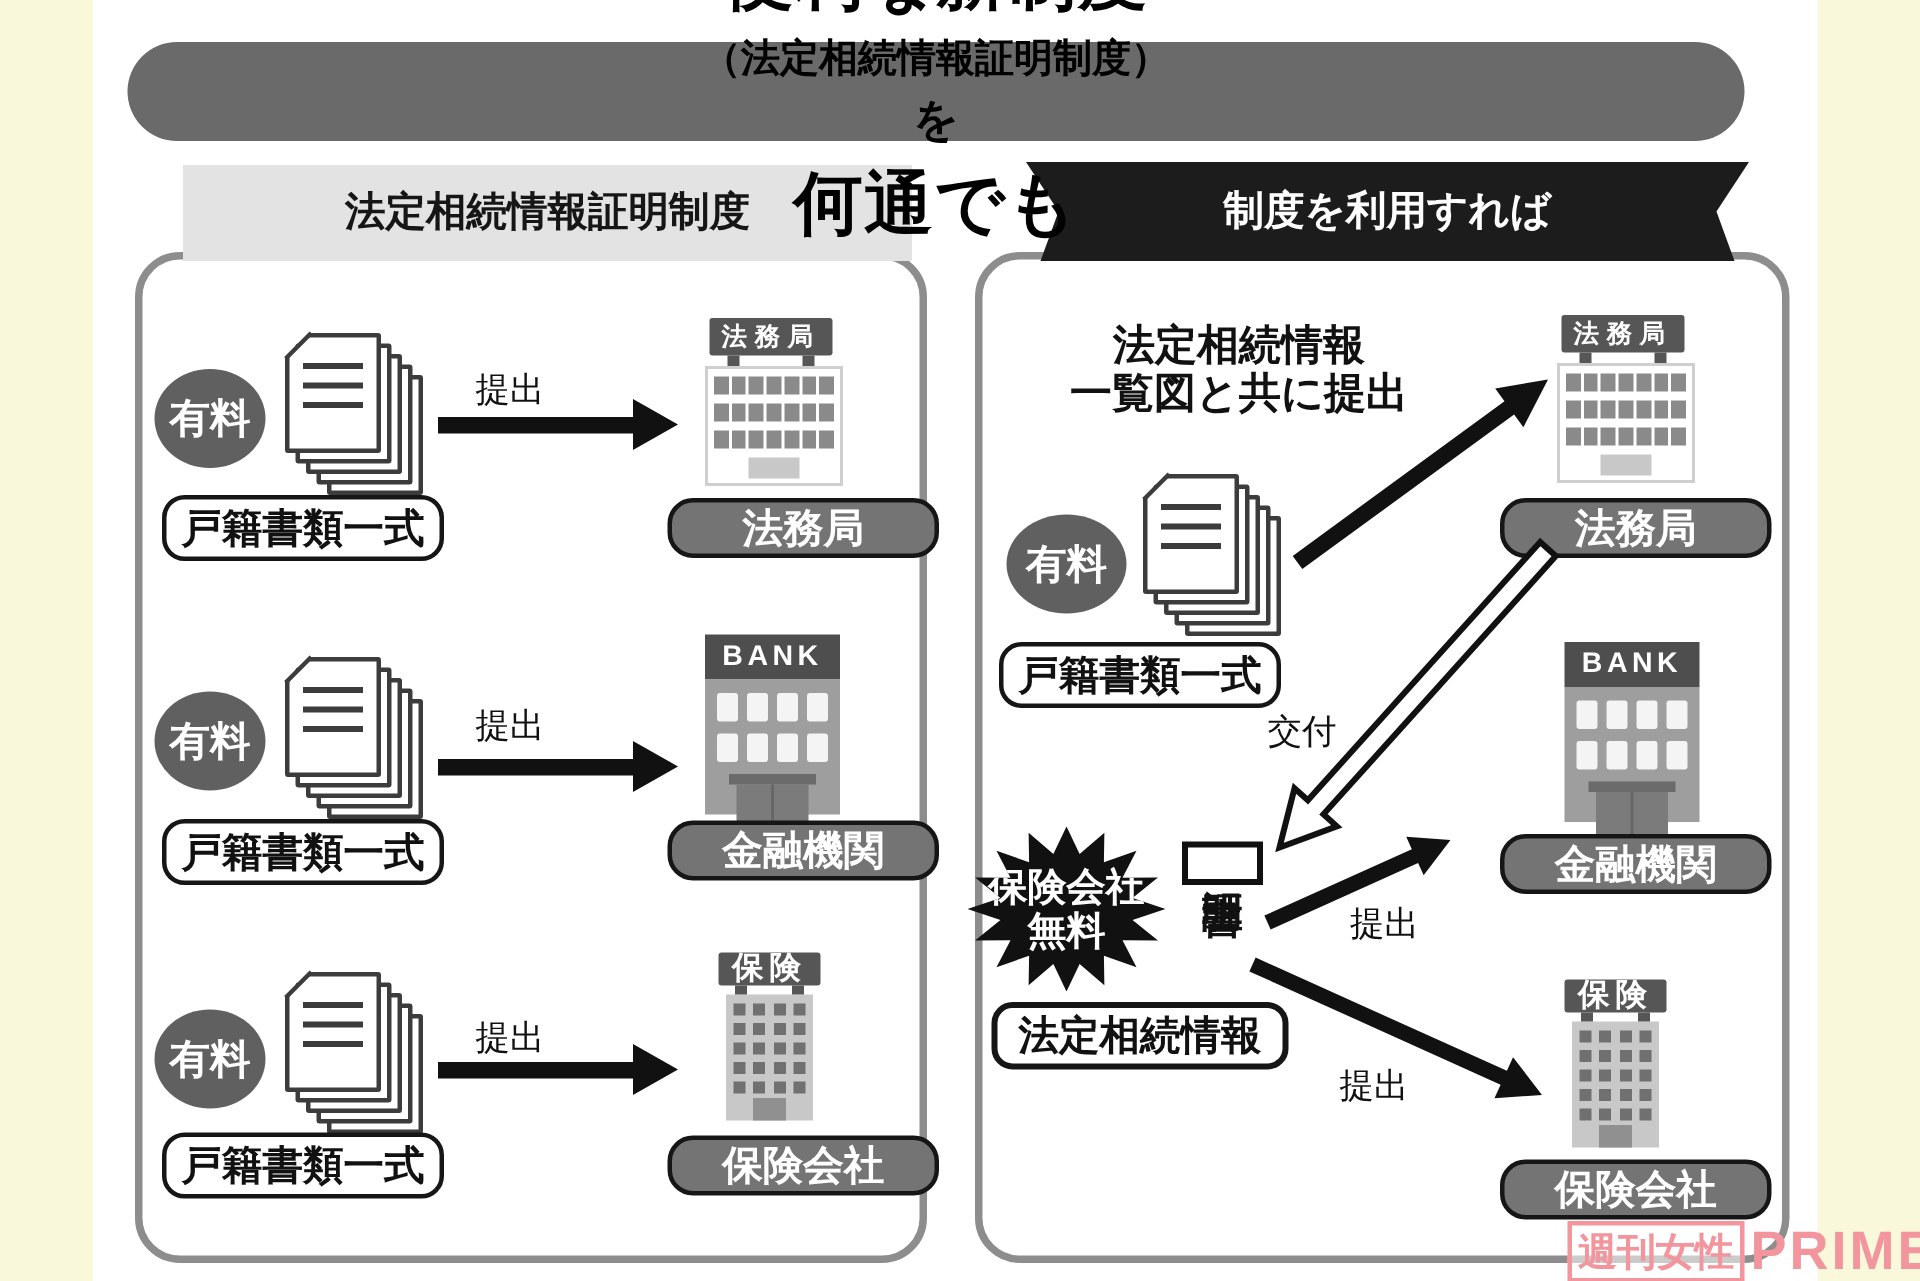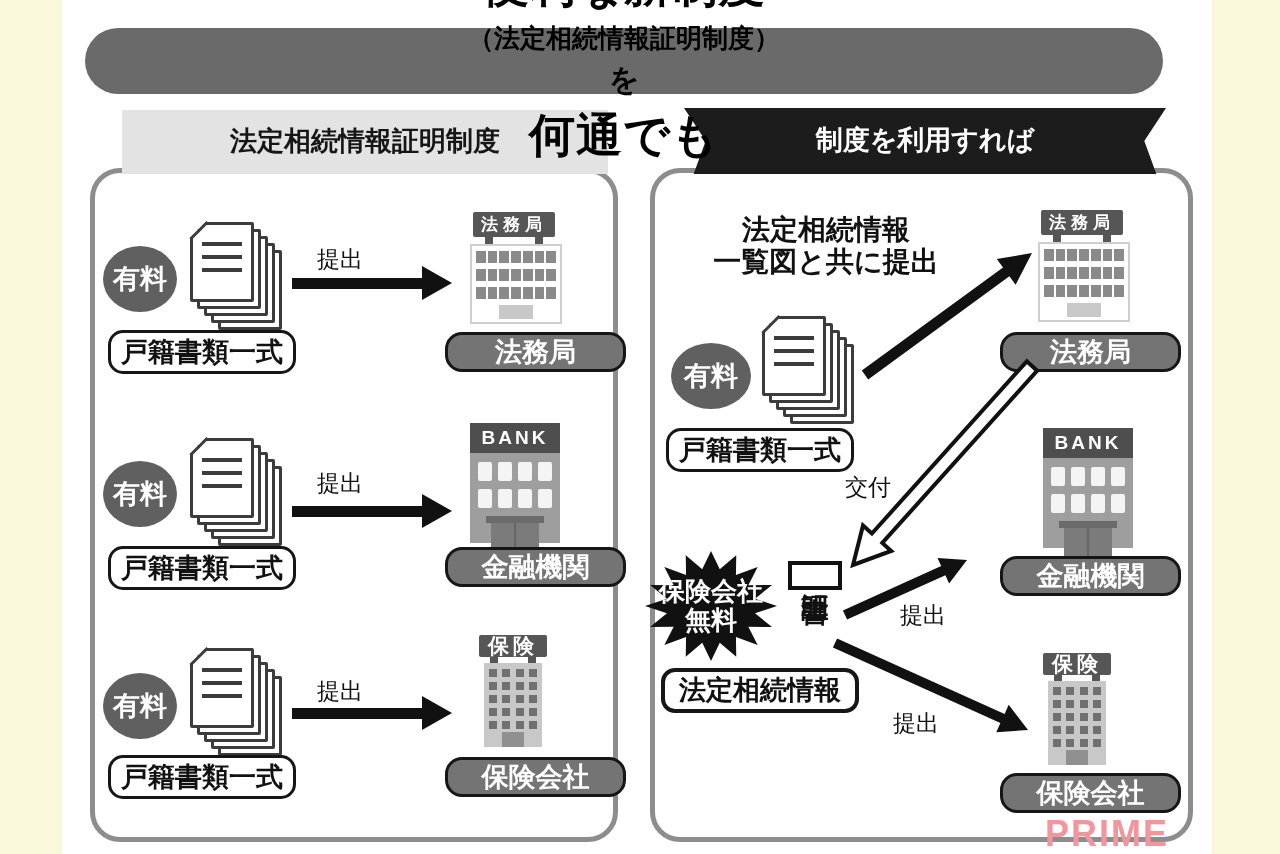--- a/index.html
+++ b/index.html
@@ -464,15 +464,16 @@
   <div class="certificate">証明書</div>
 
   <div class="copy-box">
     <span>法定相続情報</span>
   </div>
 
   <div class="flow-text" style="left:900px;top:600px;">提出</div>
   <div class="flow-text" style="left:893px;top:708px;">提出</div>
 
   <div class="watermark">
+    <span class="wm-box">週刊女性</span>
     <span class="wm-brand">PRIME</span>
   </div>
 </div>
 
 </body></html>

